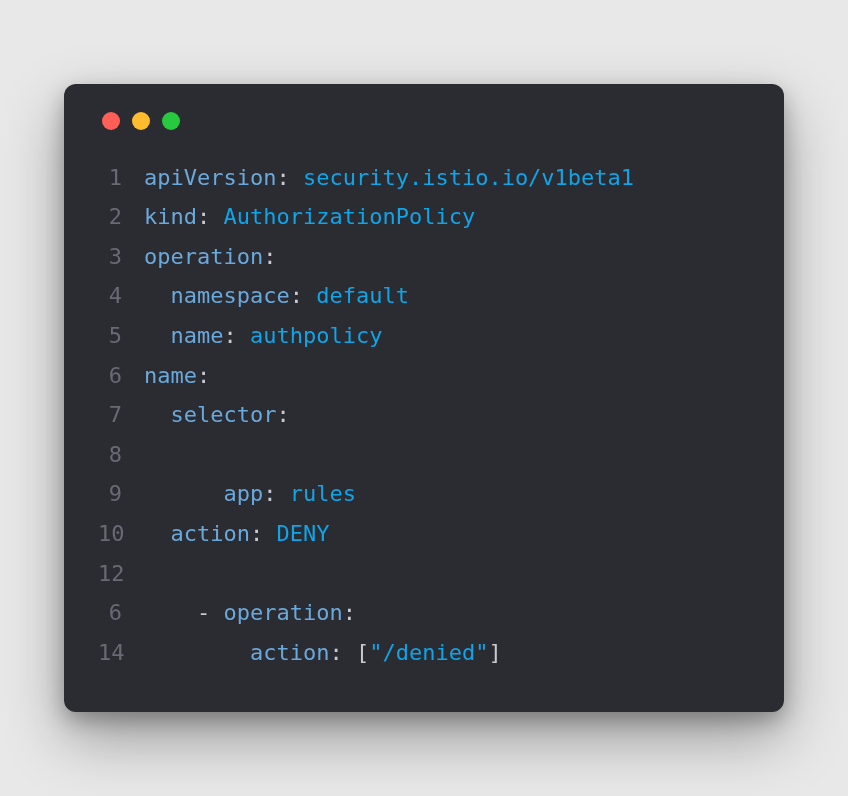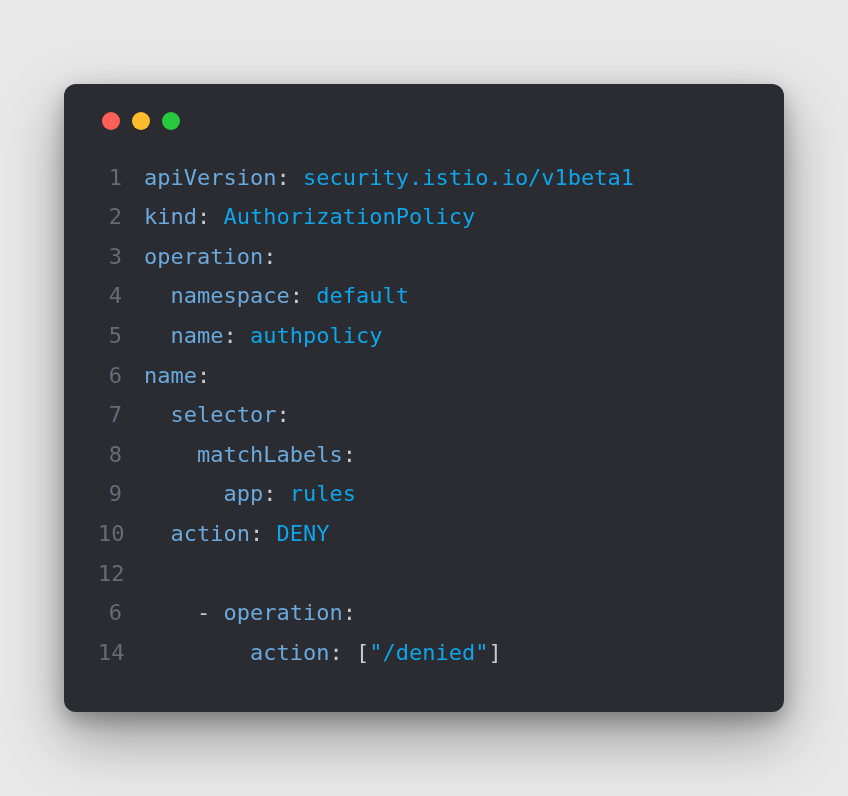--- a/index.html
+++ b/index.html
@@ -58,20 +58,20 @@
     <div class="dot dot-green"></div>
   </div>
   <div class="code" id="code-block">
       <div class="line"><span class="gutter">1</span><span><span class="tok-plain"></span><span class="tok-key">apiVersion</span><span class="tok-punc">: </span><span class="tok-str">security.istio.io/v1beta1</span></span></div>
       <div class="line"><span class="gutter">2</span><span><span class="tok-plain"></span><span class="tok-key">kind</span><span class="tok-punc">: </span><span class="tok-str">AuthorizationPolicy</span></span></div>
       <div class="line"><span class="gutter">3</span><span><span class="tok-plain"></span><span class="tok-key">operation</span><span class="tok-punc">:</span></span></div>
       <div class="line"><span class="gutter">4</span><span><span class="tok-plain">  </span><span class="tok-key">namespace</span><span class="tok-punc">: </span><span class="tok-str">default</span></span></div>
       <div class="line"><span class="gutter">5</span><span><span class="tok-plain">  </span><span class="tok-key">name</span><span class="tok-punc">: </span><span class="tok-str">authpolicy</span></span></div>
       <div class="line"><span class="gutter">6</span><span><span class="tok-plain"></span><span class="tok-key">name</span><span class="tok-punc">:</span></span></div>
       <div class="line"><span class="gutter">7</span><span><span class="tok-plain">  </span><span class="tok-key">selector</span><span class="tok-punc">:</span></span></div>
-      <div class="line"><span class="gutter">8</span><span><span class="tok-plain">    </span><span class="tok-key">matchLabels</span><span class="tok-punc">:</span></span></div>
+      <div class="line"><span class="gutter">8</span></div>
       <div class="line"><span class="gutter">9</span><span><span class="tok-plain">      </span><span class="tok-key">app</span><span class="tok-punc">: </span><span class="tok-str">rules</span></span></div>
       <div class="line"><span class="gutter">10</span><span><span class="tok-plain">  </span><span class="tok-key">action</span><span class="tok-punc">: </span><span class="tok-str">DENY</span></span></div>
       <div class="line"><span class="gutter">12</span></div>
       <div class="line"><span class="gutter">6</span><span><span class="tok-plain">    </span><span class="tok-punc">- </span><span class="tok-key">operation</span><span class="tok-punc">:</span></span></div>
       <div class="line"><span class="gutter">14</span><span><span class="tok-plain">        </span><span class="tok-key">action</span><span class="tok-punc">: [</span><span class="tok-str">"/denied"</span><span class="tok-punc">]</span></span></div>
     </div>
 </div>
 
 </body></html>

